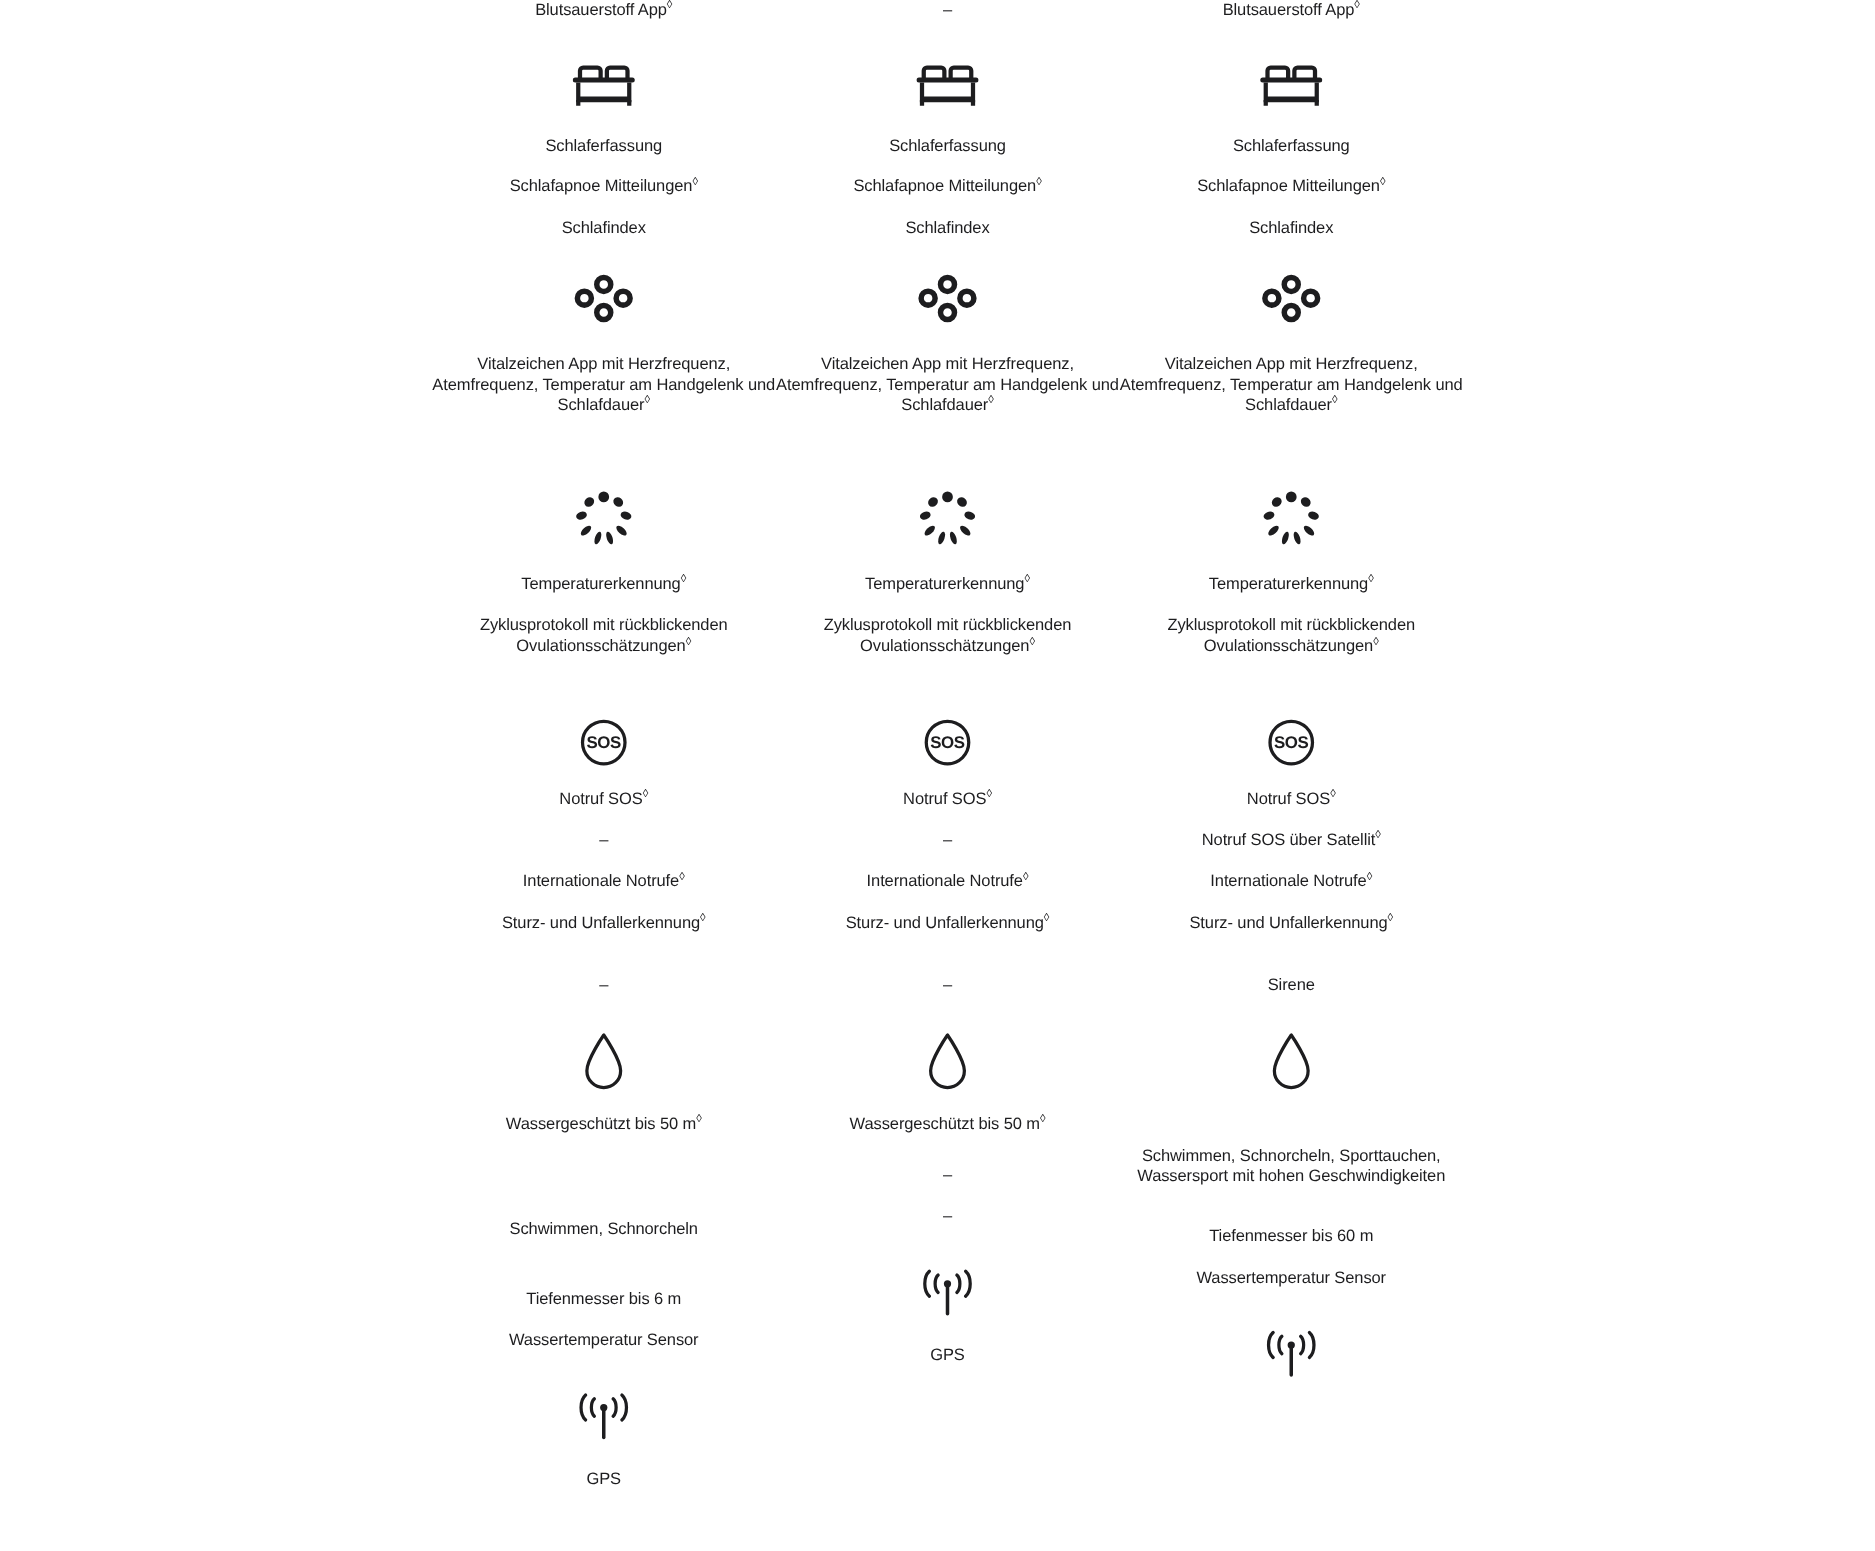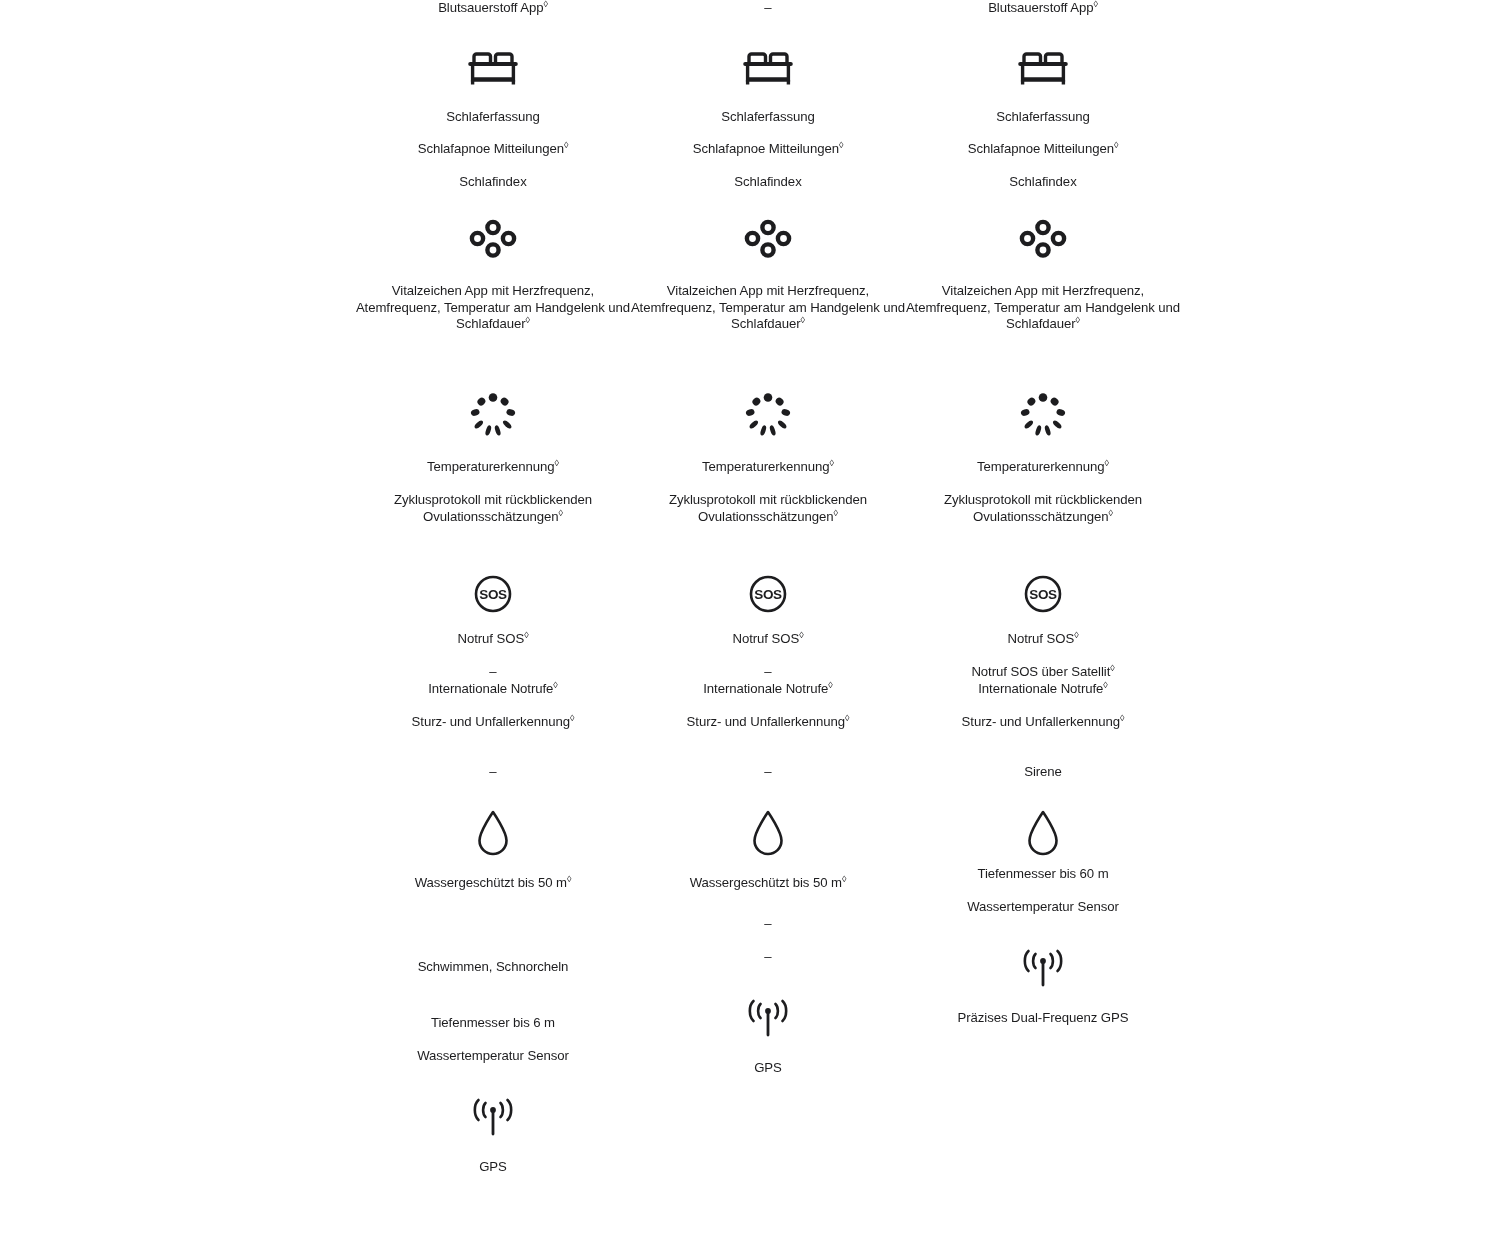--- a/index.html
+++ b/index.html
@@ -13,21 +13,21 @@
     width: 1500px;
     height: 1241px;
     font-family: "Liberation Sans", sans-serif;
     color: #1d1d1f;
     overflow: hidden;
     position: relative;
   }
 
   .compare-grid {
     position: absolute;
-    left: 18px;
+    left: 8px;
     top: 0;
     width: 1260px;
     display: grid;
     grid-template-columns: 337.5px 275px 275px 275px 337.5px;
   }
   .gutter { }
 
   .col {
     display: flex;
     flex-direction: column;
@@ -79,21 +79,21 @@
   .vitals-icon{ height: 44px;  margin-top: 28px; }
   .t-vitals   { margin-top: 20px; }
 
   .cycle-icon { height: 46px;  margin-top: 24px; }
   .t-temp     { margin-top: 21px; }
   .t-cycle    { margin-top: 16px; }
 
   .sos-icon   { height: 40px;  margin-top: 30px; text-align: right; }
   .t-sos      { margin-top: 17px; }
   .t-sat      { margin-top: 16px; }
-  .t-intl     { }
+  .t-intl     { margin-top: 16px; }
   .t-fall     { margin-top: 16px; }
   .t-siren    { margin-top: 16px; }
 
   .drop-icon  { height: 52px;  margin-top: 26px; }
   .t-water    { margin-top: 16px; }
   .t-swim     { margin-top: 17px; }
   .t-depth    { margin-top: 7px; }
   .t-wtemp    { margin-top: 16px; }
 
   .gps-icon   { height: 44px;  margin-top: 32px; }
@@ -420,36 +420,36 @@
     </div>
     <div class="row t-siren block-sleep1">
       <div class="cell-text">Sirene</div>
     </div>
 
     <div class="icon-wrap drop-icon">
       <svg width="38" height="50" viewBox="0 0 38 50" fill="none" stroke="#1d1d1f" stroke-width="2.6">
         <path d="M19 4 C19 4 5.5 23.5 5.5 32.5 C5.5 40.2 11.6 46 19 46 C26.4 46 32.5 40.2 32.5 32.5 C32.5 23.5 19 4 19 4 Z" stroke-linejoin="round"></path>
       </svg>
     </div>
+    <div class="row t-swim block-swim">
+      <div class="cell-text">Schwimmen, Schnorcheln, Sporttauchen, Wassersport mit hohen Geschwindigkeiten</div>
+    </div>
     <div class="row t-depth block-sleep1">
       <div class="cell-text">Tiefenmesser bis 60 m</div>
     </div>
     <div class="row t-wtemp block-sleep1">
       <div class="cell-text">Wassertemperatur Sensor</div>
     </div>
 
     <div class="icon-wrap gps-icon">
       <svg width="52" height="42" viewBox="0 0 52 42" fill="none" stroke="#1d1d1f" stroke-width="2.6">
         <circle cx="26" cy="12" r="2.9" fill="#1d1d1f" stroke="none"></circle>
         <path d="M26 13.5 V36" stroke-width="2.8" stroke-linecap="round"></path>
         <path d="M18.5 5 C15.3 8 15.3 16 18.5 19" stroke-linecap="round"></path>
         <path d="M33.5 5 C36.7 8 36.7 16 33.5 19" stroke-linecap="round"></path>
         <path d="M11.5 2 C6.6 6.4 6.6 17.6 11.5 22" stroke-linecap="round"></path>
         <path d="M40.5 2 C45.4 6.4 45.4 17.6 40.5 22" stroke-linecap="round"></path>
       </svg>
     </div>
-    <div class="row t-gps block-gps">
-      <div class="cell-text">Präzises Dual-Frequenz GPS</div>
-    </div>
   </div>
 
   <div class="gutter"></div>
 </div>
 
 </body></html>

